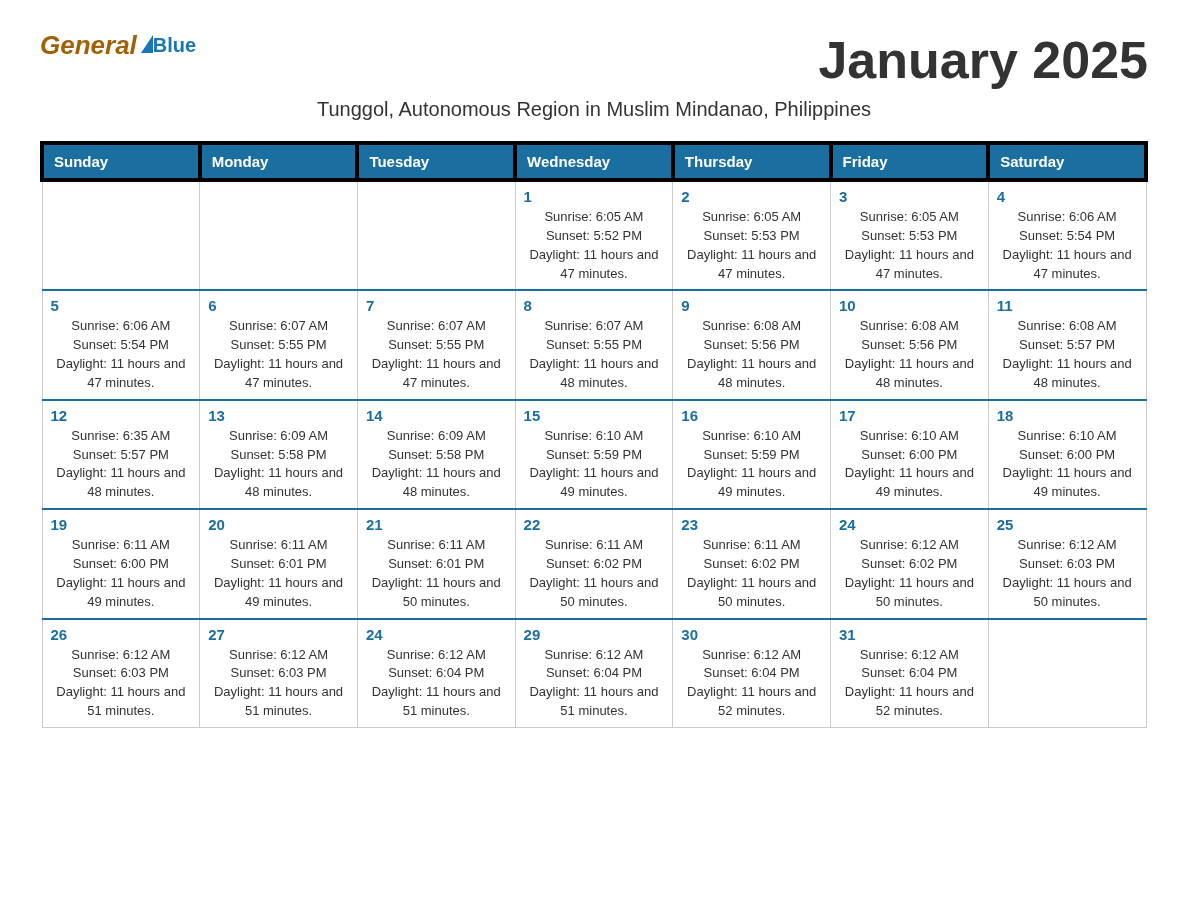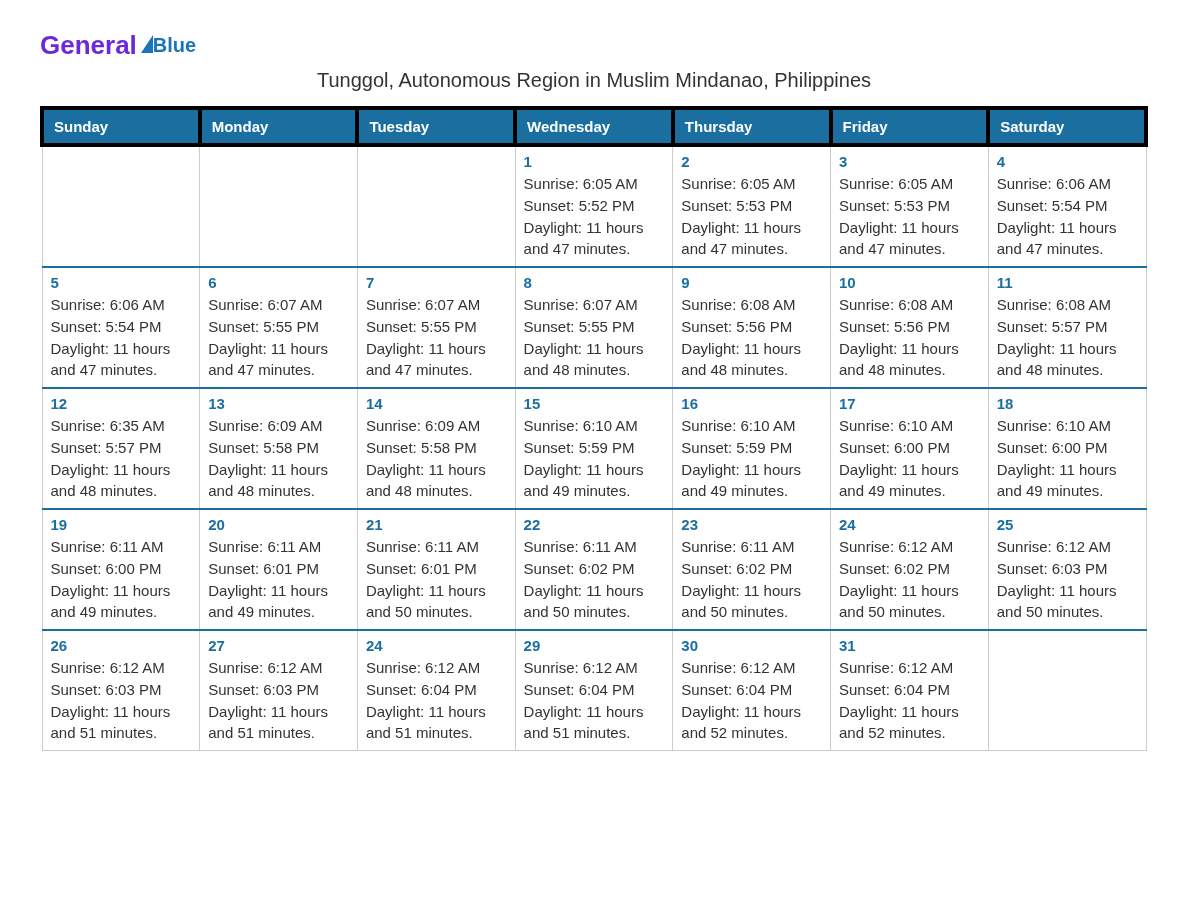--- a/index.html
+++ b/index.html
@@ -17,21 +17,22 @@
       margin-bottom: 8px;
     }
     .logo {
       display: flex;
       align-items: center;
       gap: 0px;
     }
     .logo-text-general {
       font-size: 26px;
       font-weight: bold;
-      color: #6d28d9;
+      color: #a16207;
+      font-style: italic;
     }
     .logo-text-blue {
       font-size: 20px;
       font-weight: bold;
       color: #1a75b8;
     }
     .logo-triangle {
       width: 0;
       height: 0;
       border-left: 12px solid transparent;
@@ -42,21 +43,21 @@
     .month-title {
       font-size: 52px;
       font-weight: bold;
       color: #333;
       text-align: right;
     }
     .subtitle {
       text-align: center;
       font-size: 20px;
       color: #333;
-      margin-bottom: 14px;
+      margin-bottom: 20px;
       font-weight: normal;
     }
     .calendar {
       width: 100%;
       border-collapse: collapse;
       border: 1px solid #aaa;
     }
     .calendar th {
       background-color: #1a6fa0;
       color: white;
@@ -76,42 +77,44 @@
       color: #333;
     }
     .day-number {
       font-size: 15px;
       font-weight: bold;
       color: #1a6fa0;
       display: block;
       margin-bottom: 3px;
     }
     .day-info {
-      font-size: 15px;
+      font-size: 13px;
       color: #333;
       line-height: 1.45;
+      text-align: center;
     }
     .empty-cell {
       background: #fff;
     }
     tr.week-row td {
       border-top: 2px solid #1a6fa0;
     }
   </style>
 </head>
 <body>
 
 <div class="header-area">
   <div class="logo">
     <span class="logo-text-general">General</span>
     <div style="display:flex; flex-direction:column; align-items:flex-start; margin-left:2px;">
       <span class="logo-triangle"></span>
     </div>
     <span class="logo-text-blue">Blue</span>
   </div>
+  <div class="month-title">January 2025</div>
 </div>
 
 <div class="subtitle">Tunggol, Autonomous Region in Muslim Mindanao, Philippines</div>
 
 <table class="calendar">
   <thead>
     <tr>
     <th>Sunday</th>
         <th>Monday</th>
         <th>Tuesday</th>

